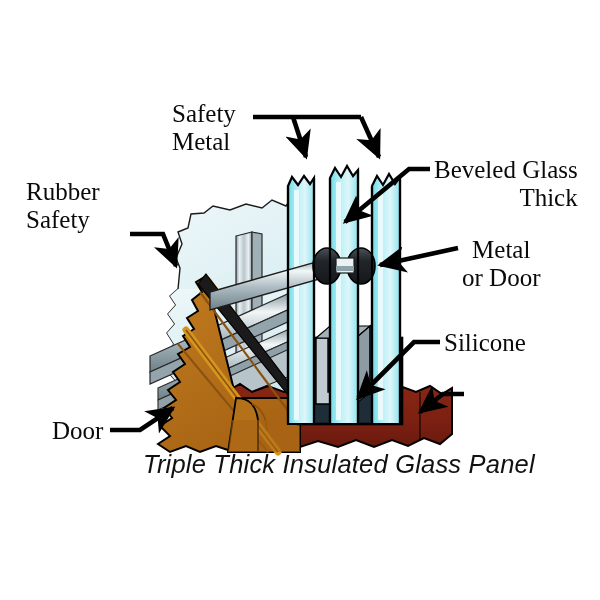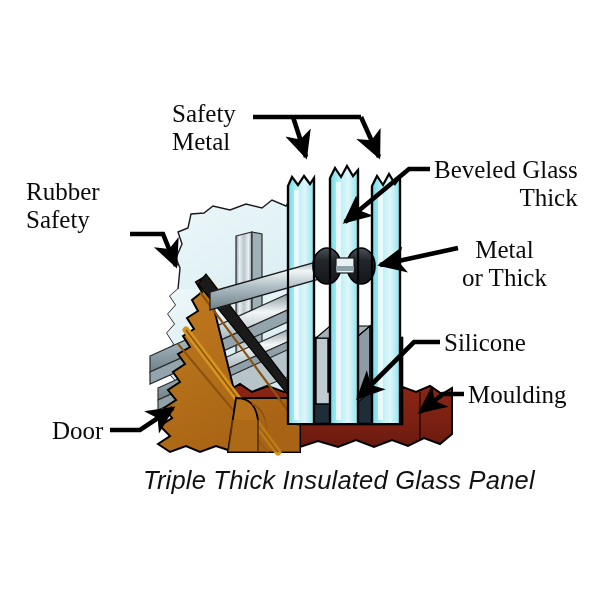--- a/index.html
+++ b/index.html
@@ -46,21 +46,21 @@
     white-space: pre;
     letter-spacing: 0.2px;
   }
   #lbl-safety      { left: 172px; top: 100px;  text-align: left; }
   #lbl-silicone    { left: 26px;  top: 150px;  text-align: left; }
   #lbl-beveled     { left: 434px; top: 156px;  text-align: right; }
   #lbl-metal       { left: 462px; top: 236px;  text-align: center; }
   #lbl-desiccant   { left: 444px; top: 329px;  text-align: left; }
   #lbl-moulding    { left: 468px; top: 381px;  text-align: left; }
   #lbl-door        { left: 52px;  top: 417px;  text-align: right; }
-  #caption-main    { left: 143px; top: 466px; }
+  #caption-main    { left: 143px; top: 450px; }
 </style>
 </head>
 <body>
 
 <div id="stage">
 
   <svg id="diagram" viewBox="0 0 600 600">
     <defs>
       <linearGradient id="gradGlassPane" x1="0" y1="0" x2="1" y2="0">
         <stop offset="0%" stop-color="#6FD9E8"></stop>
@@ -234,23 +234,22 @@
       <path d="M110,430 L140,430 L173,408" marker-end="url(#arrowHead)"></path>
     </g>
   </svg>
 
   <div class="lbl" id="lbl-safety"><span>Safety</span><br><span>Metal</span></div>
 
   <div class="lbl" id="lbl-silicone"><br><span>Rubber</span><br><span>Safety</span></div>
 
   <div class="lbl" id="lbl-beveled"><span>Beveled Glass</span><br><span>Thick</span></div>
 
-  <div class="lbl" id="lbl-metal"><span>Metal</span><br><span>or Thick</span></div>
+  <div class="lbl" id="lbl-metal"><span>Metal</span><br><span>or Door</span></div>
 
   <div class="lbl" id="lbl-desiccant">Silicone</div>
 
-  <div class="lbl" id="lbl-moulding">Moulding</div>
 
   <div class="lbl" id="lbl-door">Door</div>
 
   <div class="caption" id="caption-main">Triple Thick Insulated Glass Panel</div>
 
 </div>
 
 </body></html>

